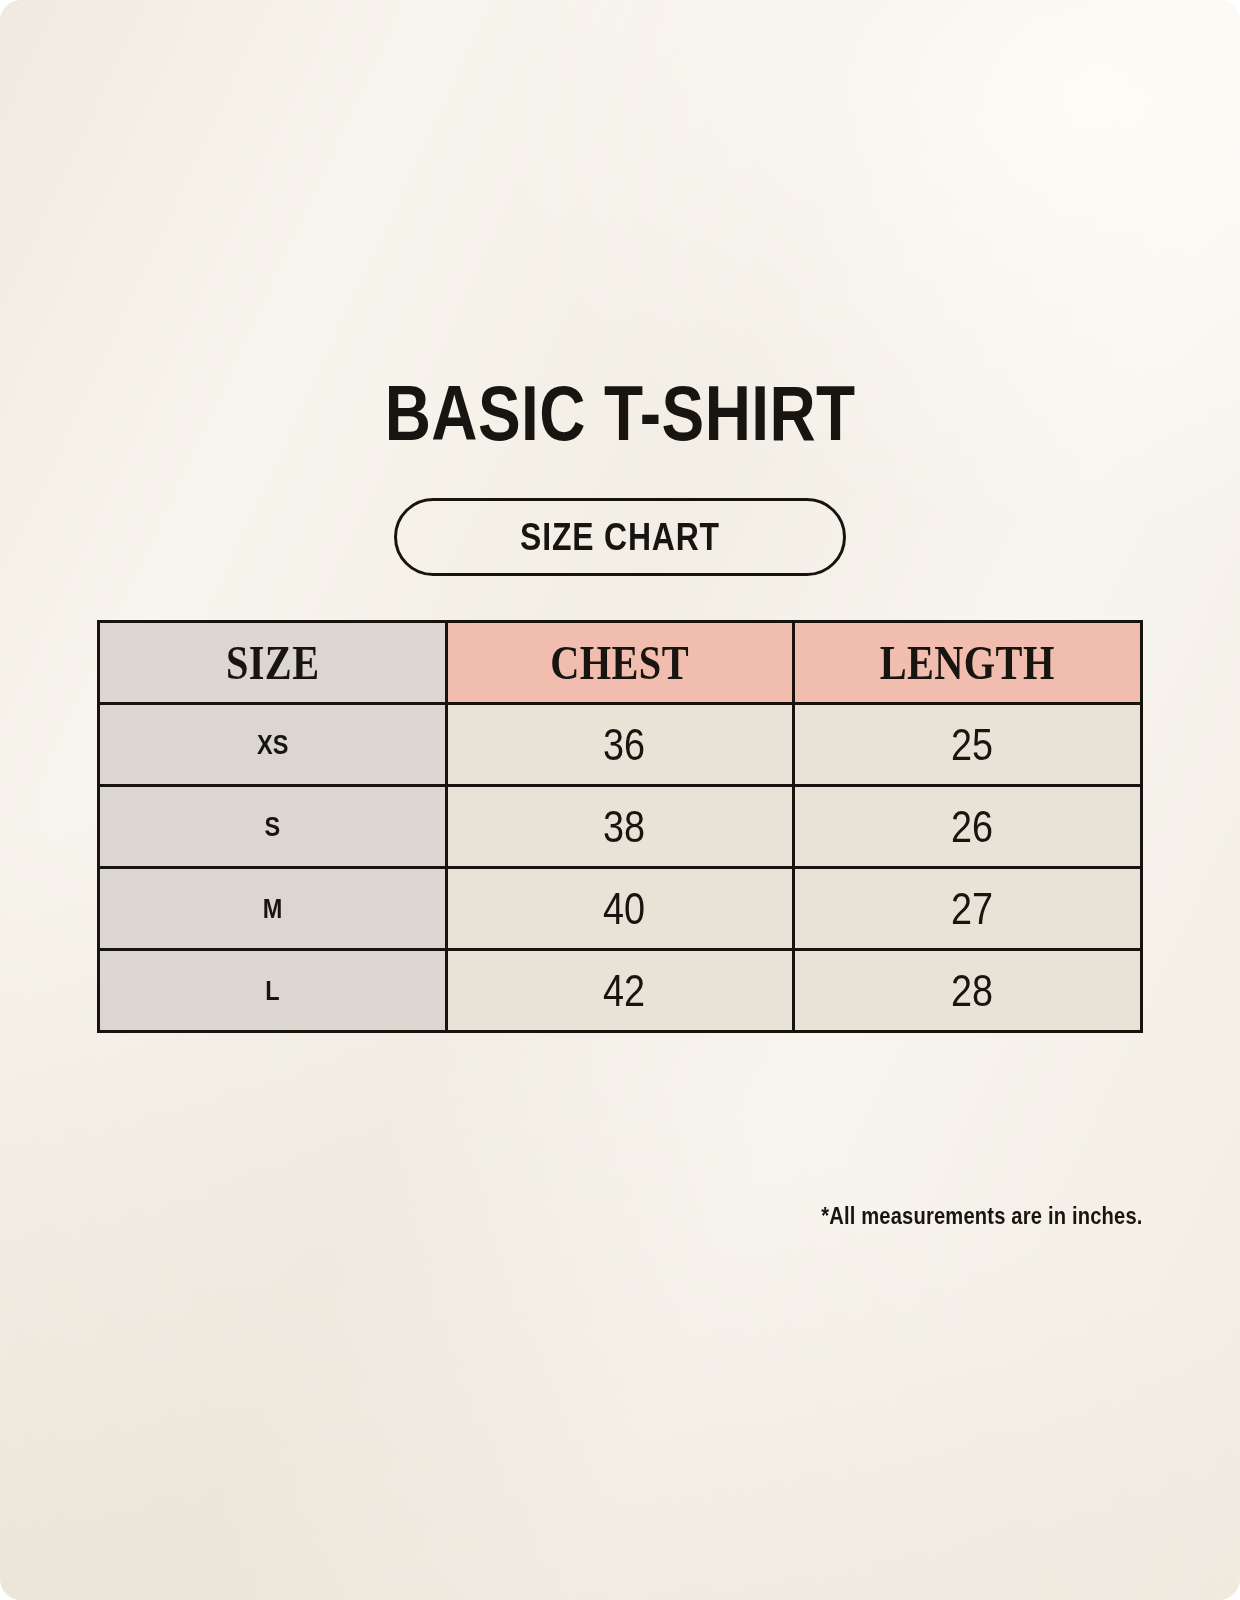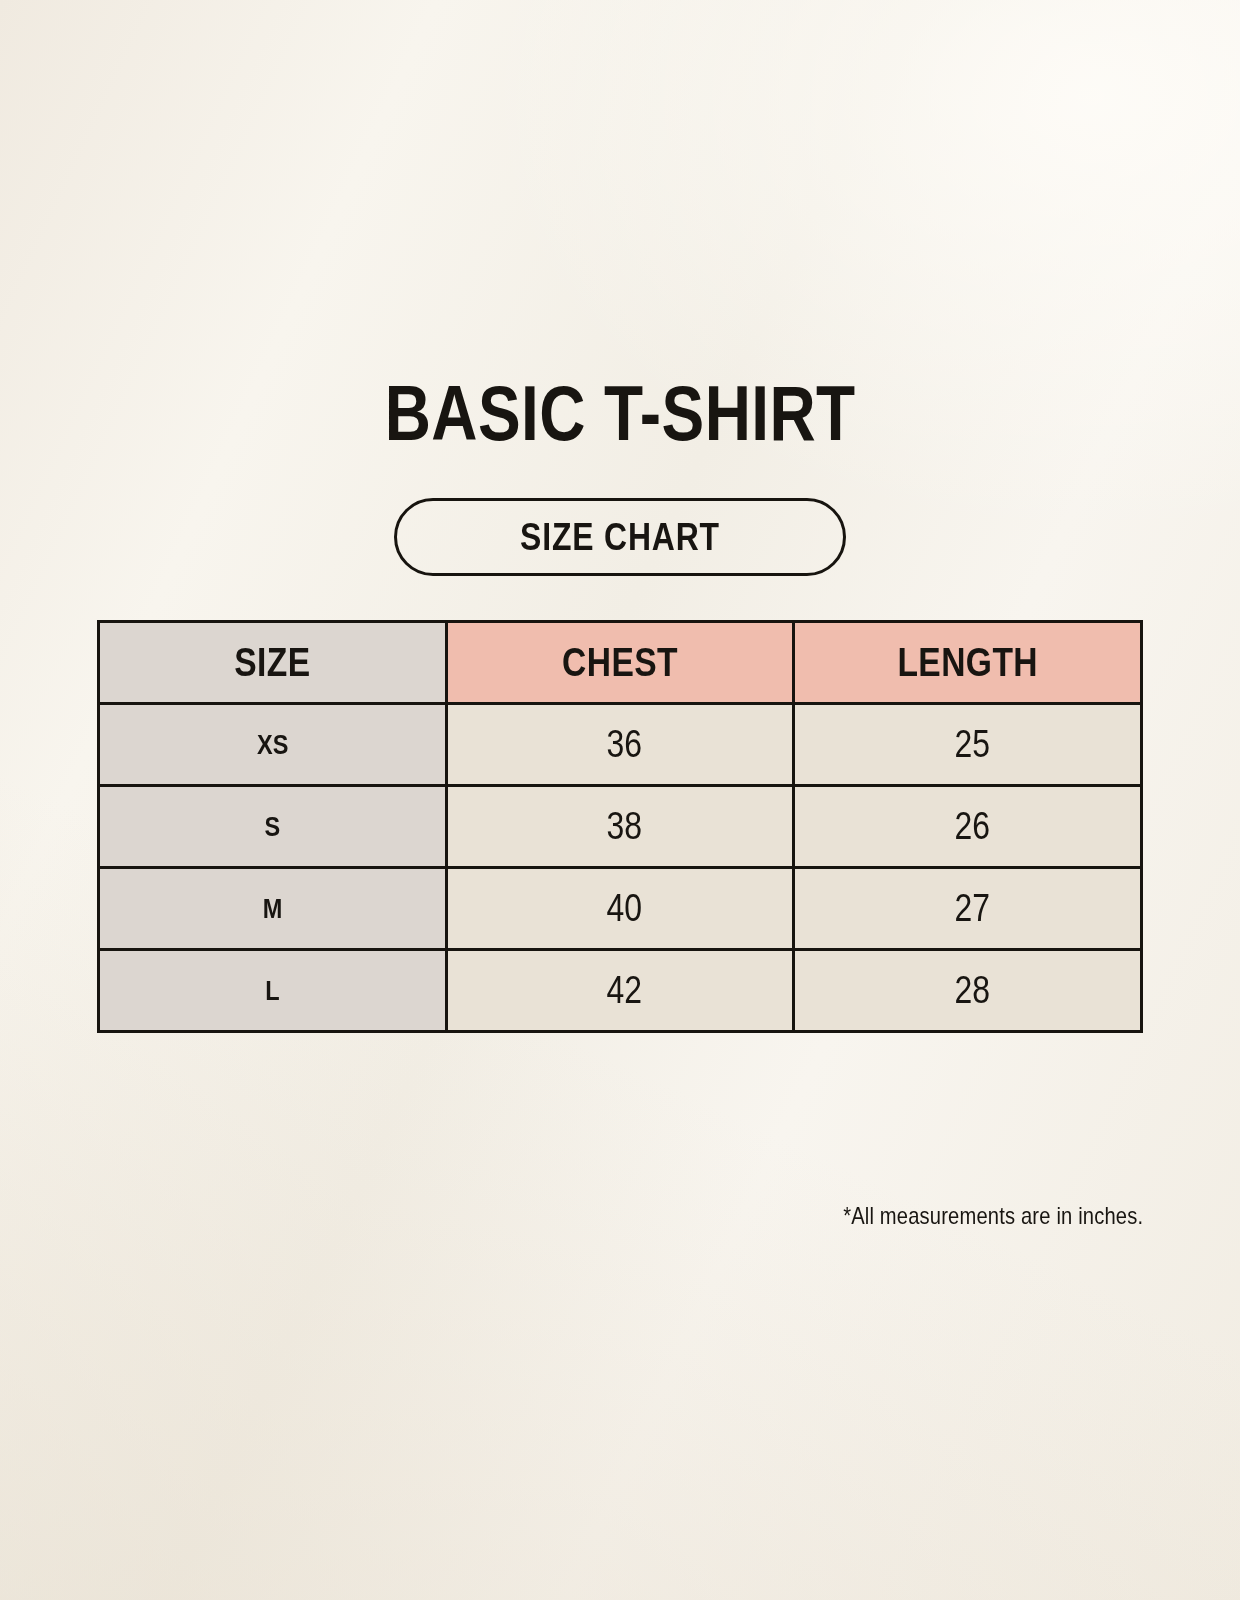--- a/index.html
+++ b/index.html
@@ -15,20 +15,21 @@
   body { font-family:"Liberation Sans","DejaVu Sans",sans-serif; color:var(--text-dark); }
 
   .canvas {
     position:relative;
     width:1240px; height:1600px;
     overflow:hidden;
     background:
       radial-gradient(1100px 800px at 88% 6%, rgba(255,253,249,0.85), rgba(255,253,249,0) 55%),
       linear-gradient(205deg, rgba(233,224,210,0) 62%, rgba(231,222,207,0.38) 86%, rgba(228,219,203,0.5) 100%),
       linear-gradient(115deg, #f0eae0 0%, #f8f5ee 22%, #f2eee5 46%, #f8f5ef 66%, #f1ece2 100%);
+    border-radius: 21px;
   }
 
   
   .cx { display:inline-block; transform:scaleX(0.84); transform-origin:center; white-space:nowrap; }
 
   .title {
     position:absolute; top:374px; left:0; width:100%;
     text-align:center; line-height:1;
     font-size:78px; font-weight:700; letter-spacing:0.5px;
   }
@@ -48,30 +49,30 @@
     position:absolute; top:620px; left:97px;
     width:1046px;
     border-collapse:collapse; table-layout:fixed;
   }
   .size-table th, .size-table td {
     border:3px solid var(--border-dark);
     height:82px;
     text-align:center; vertical-align:middle;
     padding:0;
   }
-  .size-table thead th { font-size:40px; font-weight:700; letter-spacing:0.5px; }
+  .size-table thead th { font-size:48px; font-weight:700; letter-spacing:0.5px;font-family:Liberation Serif, serif; }
   .size-table thead th.col-size   { background:var(--cell-gray); }
   .size-table thead th.col-measure{ background:var(--accent-pink); }
   .size-table tbody th.size-cell  { background:var(--cell-gray); font-size:28px; font-weight:700; }
-  .size-table tbody td.value-cell { background:var(--cell-cream); font-size:38px; font-weight:400;padding-left:8px; }
+  .size-table tbody td.value-cell { background:var(--cell-cream); font-size:45px; font-weight:400;padding-left:8px; }
 
   .footnote {
     position:absolute; top:1202px; right:97px;
     text-align:left;
-    font-size:24px; font-weight:400; letter-spacing:0.2px;
+    font-size:24px; font-weight:700; letter-spacing:0.2px;
   }
   .footnote .cx { transform-origin:right center; }
 </style>
 </head>
 <body>
 
 <div class="canvas">
 
   <h1 class="title"><span class="cx">BASIC T-SHIRT</span></h1>
 

